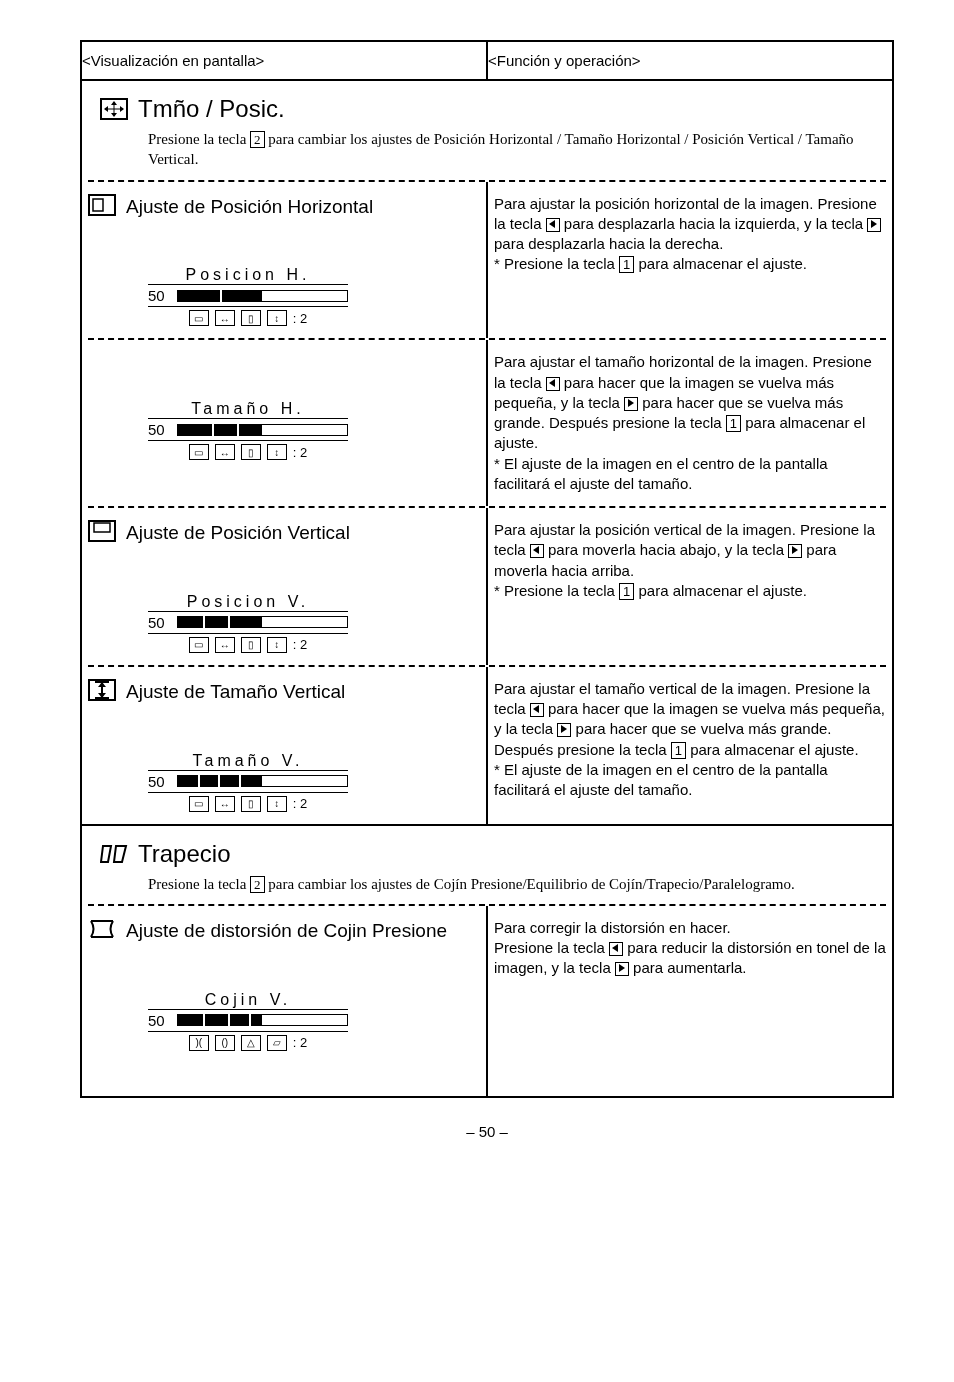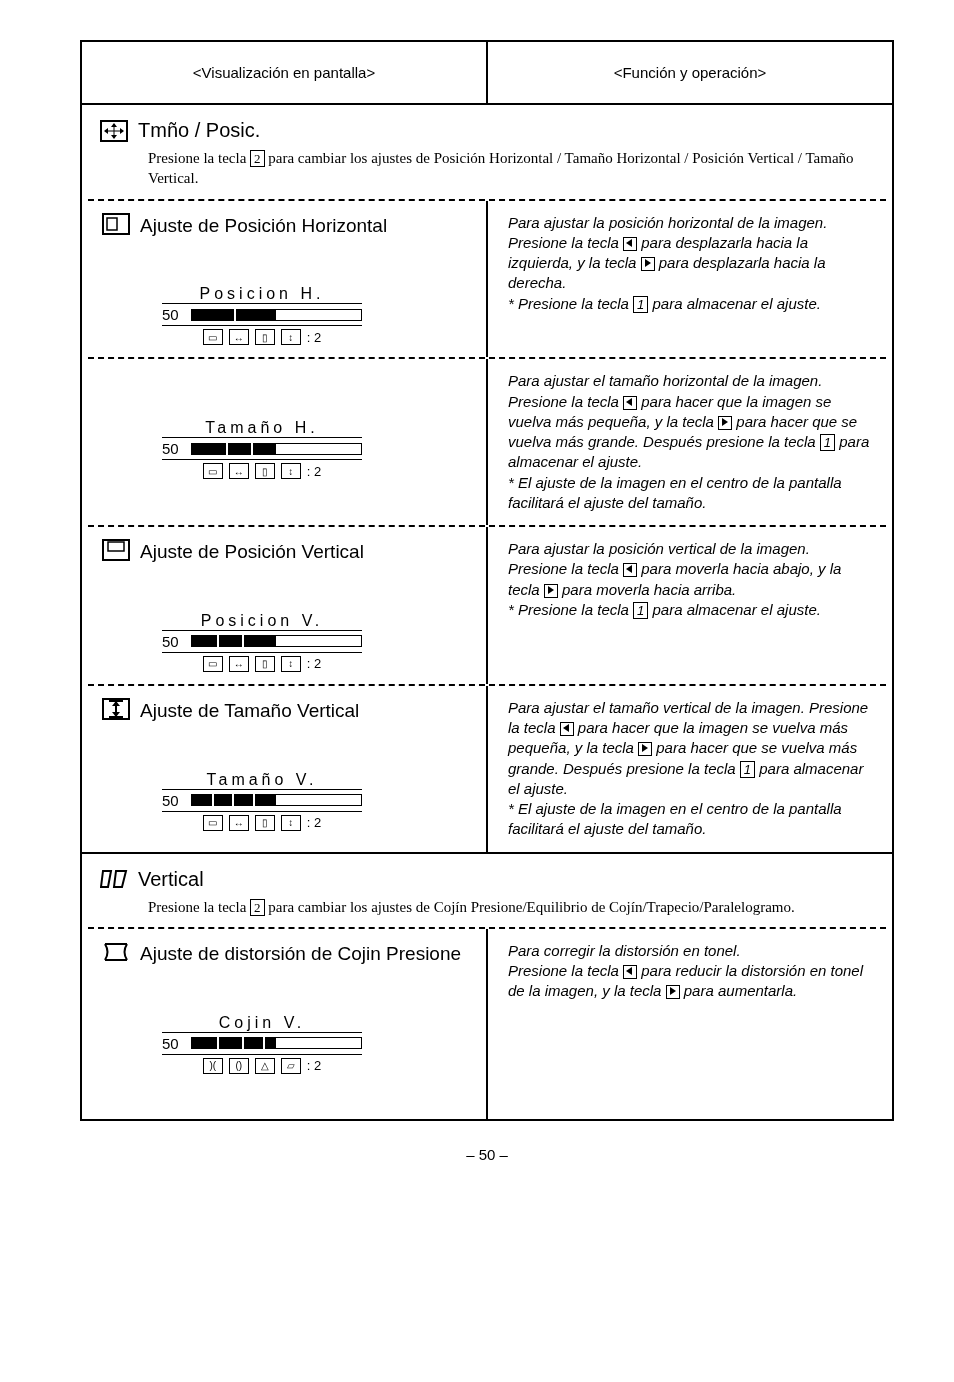--- a/index.html
+++ b/index.html
@@ -21,52 +21,51 @@
     border: 2px solid #000;
     width: 100%;
     box-sizing: border-box;
   }
   .headerrow {
     display: flex;
     border-bottom: 2px solid #000;
   }
   .headerrow > div {
     flex: 1;
-    text-align: center;
-    padding: 22px 0;
+    padding: 10px 0;
   }
   .headerrow > div:first-child {
     border-right: 2px solid #000;
   }
   .section-title-row {
     padding: 14px 18px 10px 18px;
   }
   .section-title-row .tline {
     display: flex;
     align-items: center;
     gap: 10px;
-    font-size: 20px;
+    font-size: 24px;
     margin-bottom: 6px;
   }
   .section-title-row .desc {
     margin-left: 48px;
     line-height: 1.35;
     font-family: Liberation Serif, serif;
   }
   .dashsep {
     border: none;
     border-top: 2px dashed #000;
     margin: 0 6px;
   }
   .row {
     display: flex;
   }
   .row .left, .row .right {
     flex: 1;
-    padding: 12px 20px;
+    padding: 12px 6px;
     box-sizing: border-box;
   }
   .row .left {
     border-right: 2px solid #000;
   }
   .subt {
     display: flex;
     align-items: flex-start;
     gap: 10px;
     font-size: 19px;
@@ -129,21 +128,20 @@
     display:inline-block;
     border:1px solid #000;
     padding:0 3px;
     font-size:13px;
     line-height:15px;
     vertical-align:baseline;
   }
   .right p {
     margin:0;
     line-height:1.35;
-    font-style:italic;
   }
   .ticon {
     width:28px; height:22px;
     display:inline-flex;
     align-items:center; justify-content:center;
     flex-shrink:0;
   }
   .ticon svg { display:block; }
   .pagenum {
     text-align:center;
@@ -351,21 +349,21 @@
   <div style="border-top:2px solid #000"></div>
 
   <div class="section-title-row">
     <div class="tline">
       <span class="ticon">
         <svg width="28" height="22">
           <path d="M3 3 L11 3 L8 19 L1 19 Z" fill="none" stroke="#000" stroke-width="2"></path>
           <path d="M16 3 L26 3 L22 19 L14 19 Z" fill="none" stroke="#000" stroke-width="2"></path>
         </svg>
       </span>
-      <span>Vertical</span>
+      <span>Trapecio</span>
     </div>
     <div class="desc">
       <span>Presione la tecla </span><span class="kbox">2</span><span> para cambiar los ajustes de Cojín Presione/Equilibrio de Cojín/Trapecio/Paralelogramo.</span>
     </div>
   </div>
   <hr class="dashsep">
 
   <div class="row" style="min-height:190px">
     <div class="left">
       <div class="subt">
@@ -392,21 +390,21 @@
           <span class="micon">)(</span>
           <span class="micon">()</span>
           <span class="micon">△</span>
           <span class="micon">▱</span>
           <span>: 2</span>
         </div>
       </div>
     </div>
     <div class="right">
       <p>
-        <span>Para corregir la distorsión en tonel.</span><br>
+        <span>Para corregir la distorsión en hacer.</span><br>
         <span>Presione la tecla </span><span class="tri l"></span><span> para reducir la distorsión en tonel de la imagen, y la tecla </span><span class="tri r"></span><span> para aumentarla.</span>
       </p>
     </div>
   </div>
 
 </div>
 <div class="pagenum">– 50 –</div>
 </div>
 
 </body></html>

